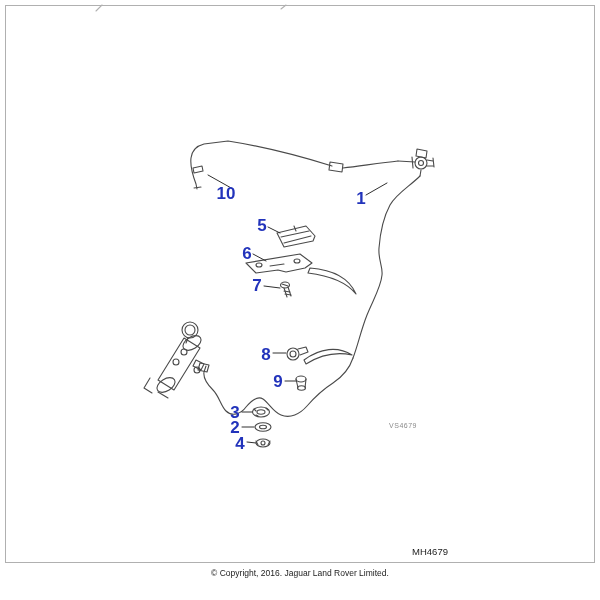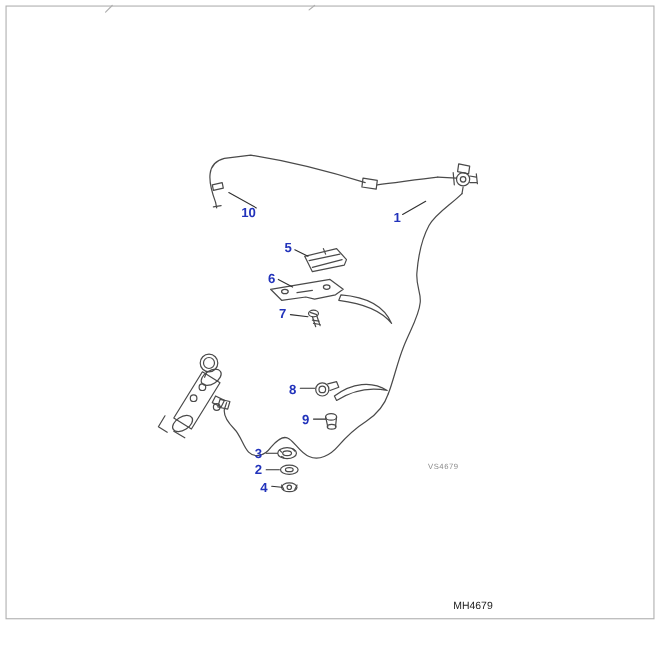--- a/index.html
+++ b/index.html
@@ -15,21 +15,21 @@
   .art path, .art circle, .art ellipse, .art line, .art polyline {
     fill:none; stroke:var(--line-color,#4a4a4a); stroke-width:1.1;
     stroke-linecap:round; stroke-linejoin:round;
   }
   .art .sliver { fill:#ffffff; }
   .art .leader { stroke:#303030; stroke-width:1; }
   .art .tick { stroke:var(--frame-color,#b0b0b0); }
   .callout {
     position:absolute; transform:translate(-50%,-50%);
     color:var(--callout-color,#2233bb);
-    font-size:12px; font-weight:700; line-height:1;
+    font-size:17px; font-weight:700; line-height:1;
     user-select:none; cursor:pointer;
   }
   .vs-code {
     position:absolute; transform:translate(-50%,-50%);
     color:var(--muted-color,#8a8a8a); font-size:7px; letter-spacing:0.5px;
   }
   .drawing-number {
     position:absolute; transform:translate(-50%,-50%);
     color:var(--text-color,#222); font-size:9.5px;
   }
@@ -171,14 +171,15 @@
   <div class="callout" style="left:247px; top:253px">6</div>
   <div class="callout" style="left:257px; top:285px">7</div>
   <div class="callout" style="left:266px; top:354px">8</div>
   <div class="callout" style="left:278px; top:381px">9</div>
   <div class="callout" style="left:226px; top:193px">10</div>
 
   <div class="vs-code" style="left:403px; top:425px">VS4679</div>
 
   <div class="drawing-number" style="left:430px; top:551px">MH4679</div>
 
+  <div class="copyright">© Copyright, 2016. Jaguar Land Rover Limited.</div>
 
 </div>
 
 </body></html>

